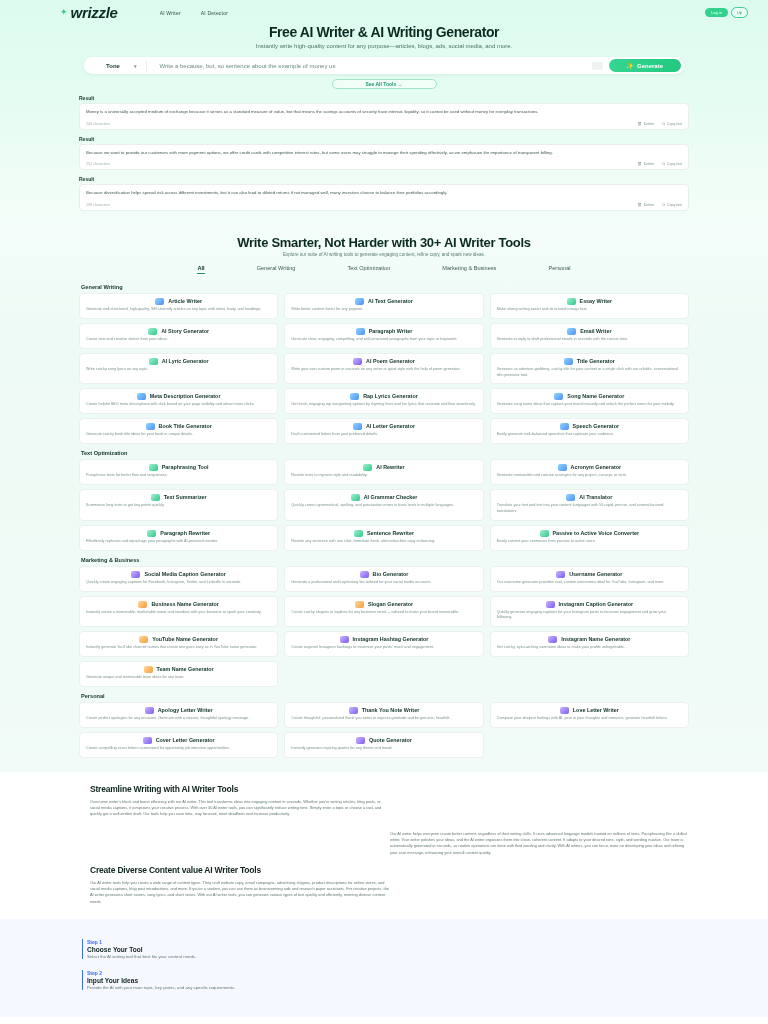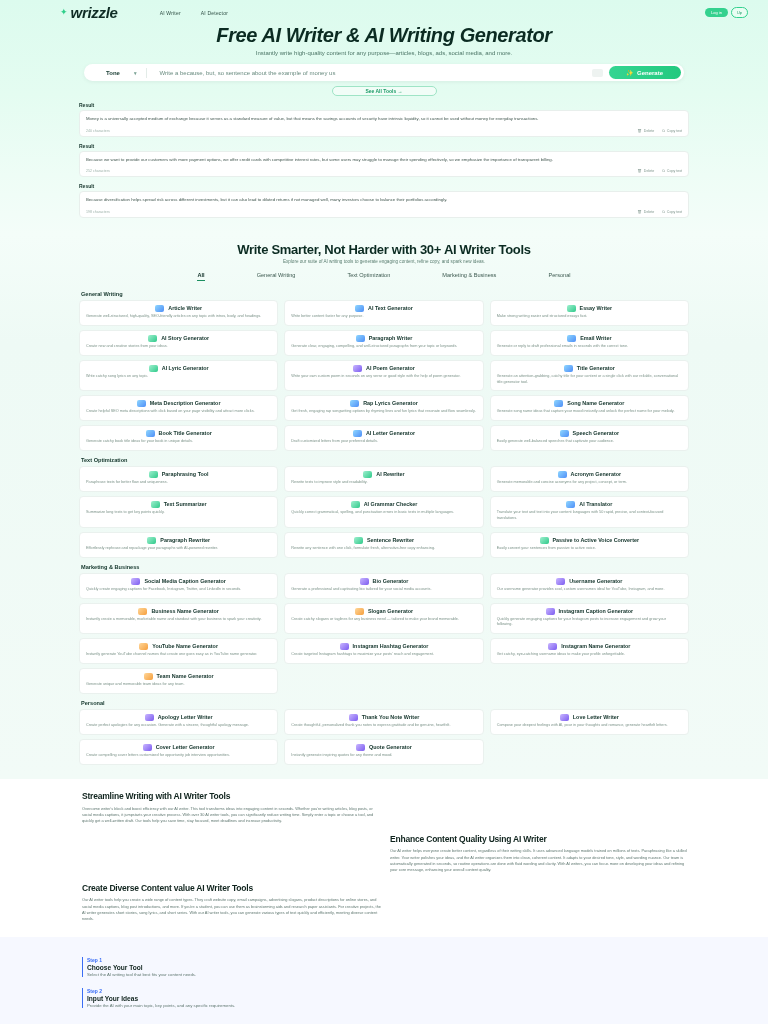--- a/index.html
+++ b/index.html
@@ -31,22 +31,22 @@
   .pill-green {
     background: #33d18e; color: #fff; font-size: 4px; border-radius: 8px;
     padding: 2px 6px; display: flex; align-items: center; gap: 2px;
   }
   .pill-outline {
     border: 1px solid #33d18e; color: #1f9c68; font-size: 4px;
     border-radius: 8px; padding: 2px 5px; background: #eafdf3;
   }
 
   .hero-title {
-    text-align: center; font-size: 20px; font-weight: 800; color: #0b2b22;
-    letter-spacing: -0.4px; margin-top: 3px; font-style: italic;
+    text-align: center; font-size: 14px; font-weight: 800; color: #0b2b22;
+    letter-spacing: -0.4px; margin-top: 3px;
   }
   .hero-sub {
     text-align: center; font-size: 6px; color: #4b7566; margin-top: 3px;
   }
 
   .searchbar {
     margin: 8px auto 0; width: 600px; height: 17px;
     background: #fff; border-radius: 20px;
     display: flex; align-items: center; padding: 0 3px 0 0;
     box-shadow: 0 1px 4px rgba(0,0,0,.06);
@@ -136,21 +136,21 @@
     line-height: 1.25;
   }
   .tool-desc {
     font-size: 3.8px; color: #7c9389; line-height: 1.5; margin-top: 2px;
   }
 
   
   .articles { background: #fff; padding: 12px 0 14px 0; }
   .art-row { width: 620px; margin: 0 auto; position: relative; }
   .art { width: 300px; }
-  .art.left { margin-left: 8px; }
+  .art.left { margin-left: 16px; }
   .art.right { margin-left: auto; margin-right: 4px; }
   .art h2 {
     font-size: 8.5px; font-weight: 800; color: #10241e; line-height: 1.25;
     letter-spacing: -0.2px;
   }
   .art p { font-size: 3.9px; color: #5f7770; line-height: 1.62; margin-top: 4px; }
   .art-gap { height: 9px; }
 
   
   .steps-wrap { background: #f6f8ff; padding: 12px 0 16px 0; }
@@ -574,21 +574,20 @@
   <div class="articles">
     <div class="art-row">
       <div class="art left">
         <h2>Streamline Writing with AI Writer Tools</h2>
         <p>Overcome writer's block and boost efficiency with our AI writer. This tool transforms ideas into engaging content in seconds. Whether you're writing articles, blog posts, or social media captions, it jumpstarts your creative process. With over 30 AI writer tools, you can significantly reduce writing time. Simply enter a topic or choose a tool, and quickly get a well-written draft. Our tools help you save time, stay focused, meet deadlines and increase productivity.</p>
       </div>
     </div>
     <div class="art-gap"></div>
     <div class="art-row">
       <div class="art right">
-        <h2>Enhance Content Quality Using AI Writer</h2>
         <p>Our AI writer helps everyone create better content, regardless of their writing skills. It uses advanced language models trained on millions of texts. Paraphrasing like a skilled writer. Your writer polishes your ideas, and the AI writer organizes them into clean, coherent content. It adapts to your desired tone, style, and wording nuance. Our team is automatically generated in seconds, so routine operations are done with fluid wording and clarity. With AI writers, you can focus more on developing your ideas and refining your core message, enhancing your overall content quality.</p>
       </div>
     </div>
     <div class="art-gap"></div>
     <div class="art-row">
       <div class="art left">
         <h2>Create Diverse Content value AI Writer Tools</h2>
         <p>Our AI writer tools help you create a wide range of content types. They craft website copy, email campaigns, advertising slogans, product descriptions for online stores, and social media captions, blog post introductions, and more. If you're a student, you can use them as brainstorming aids and research paper assistants. For creative projects, the AI writer generates short stories, song lyrics, and short series. With our AI writer tools, you can generate various types of text quickly and efficiently, meeting diverse content needs.</p>
       </div>
     </div>

